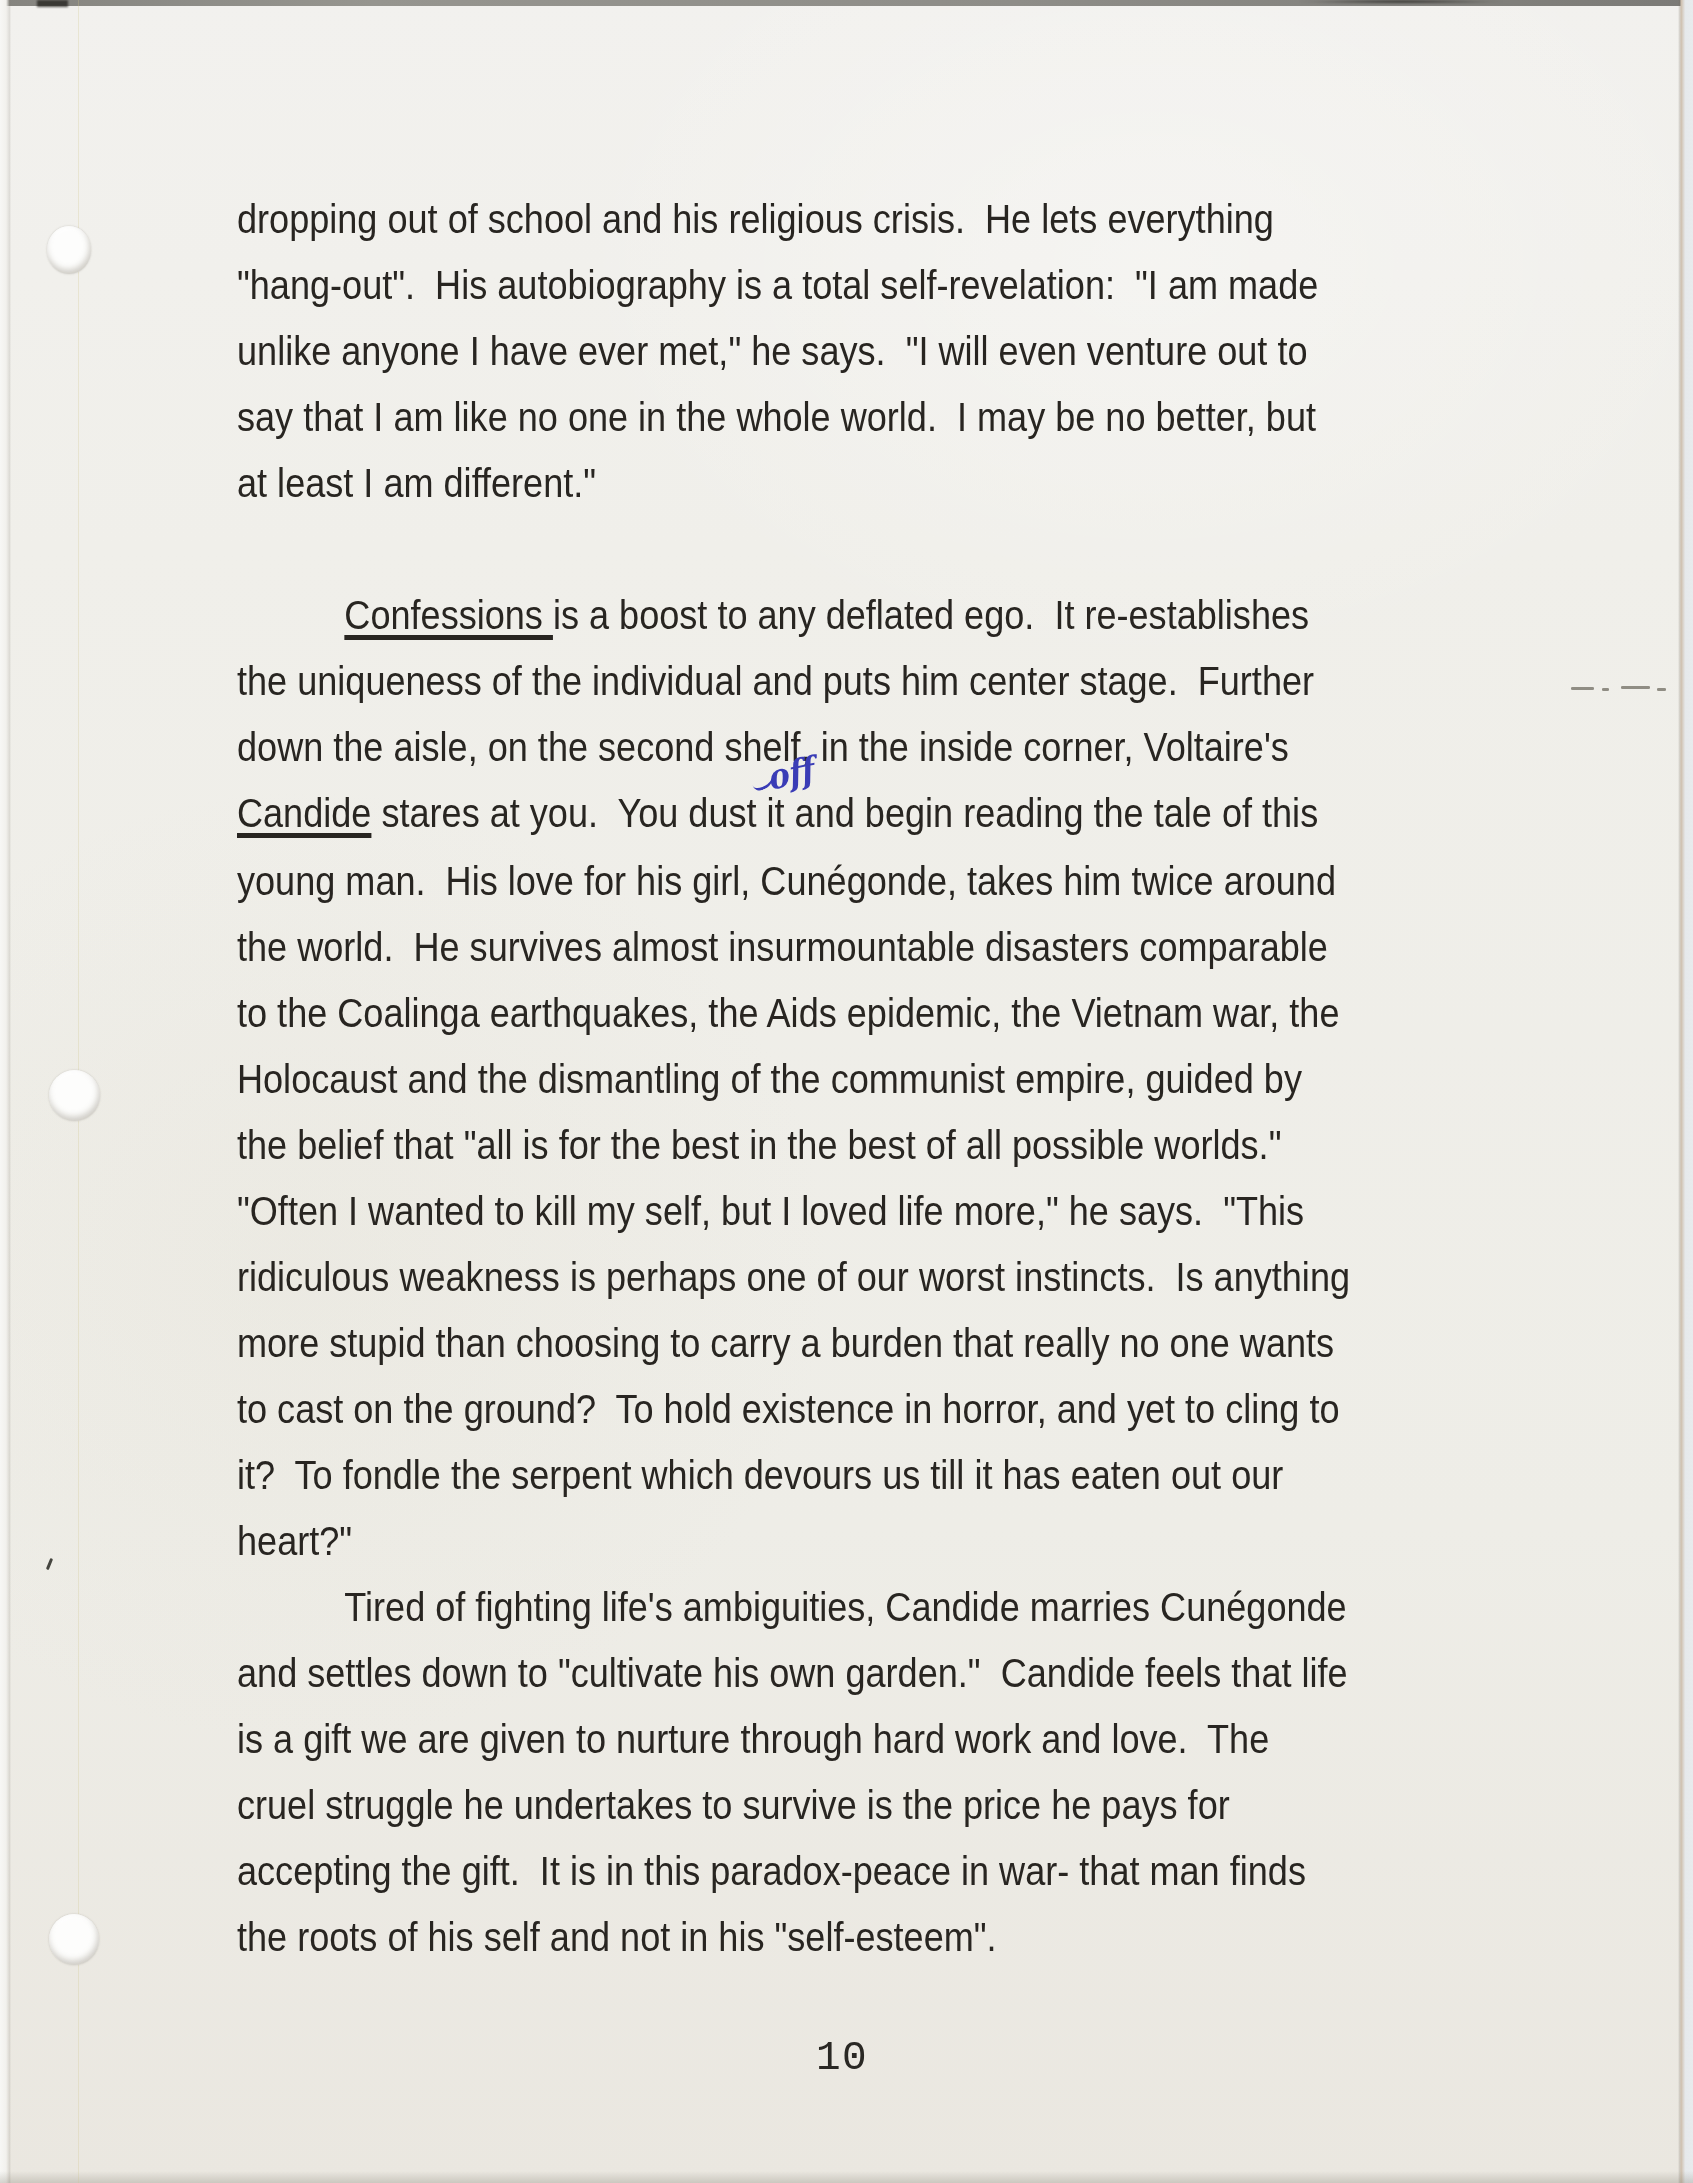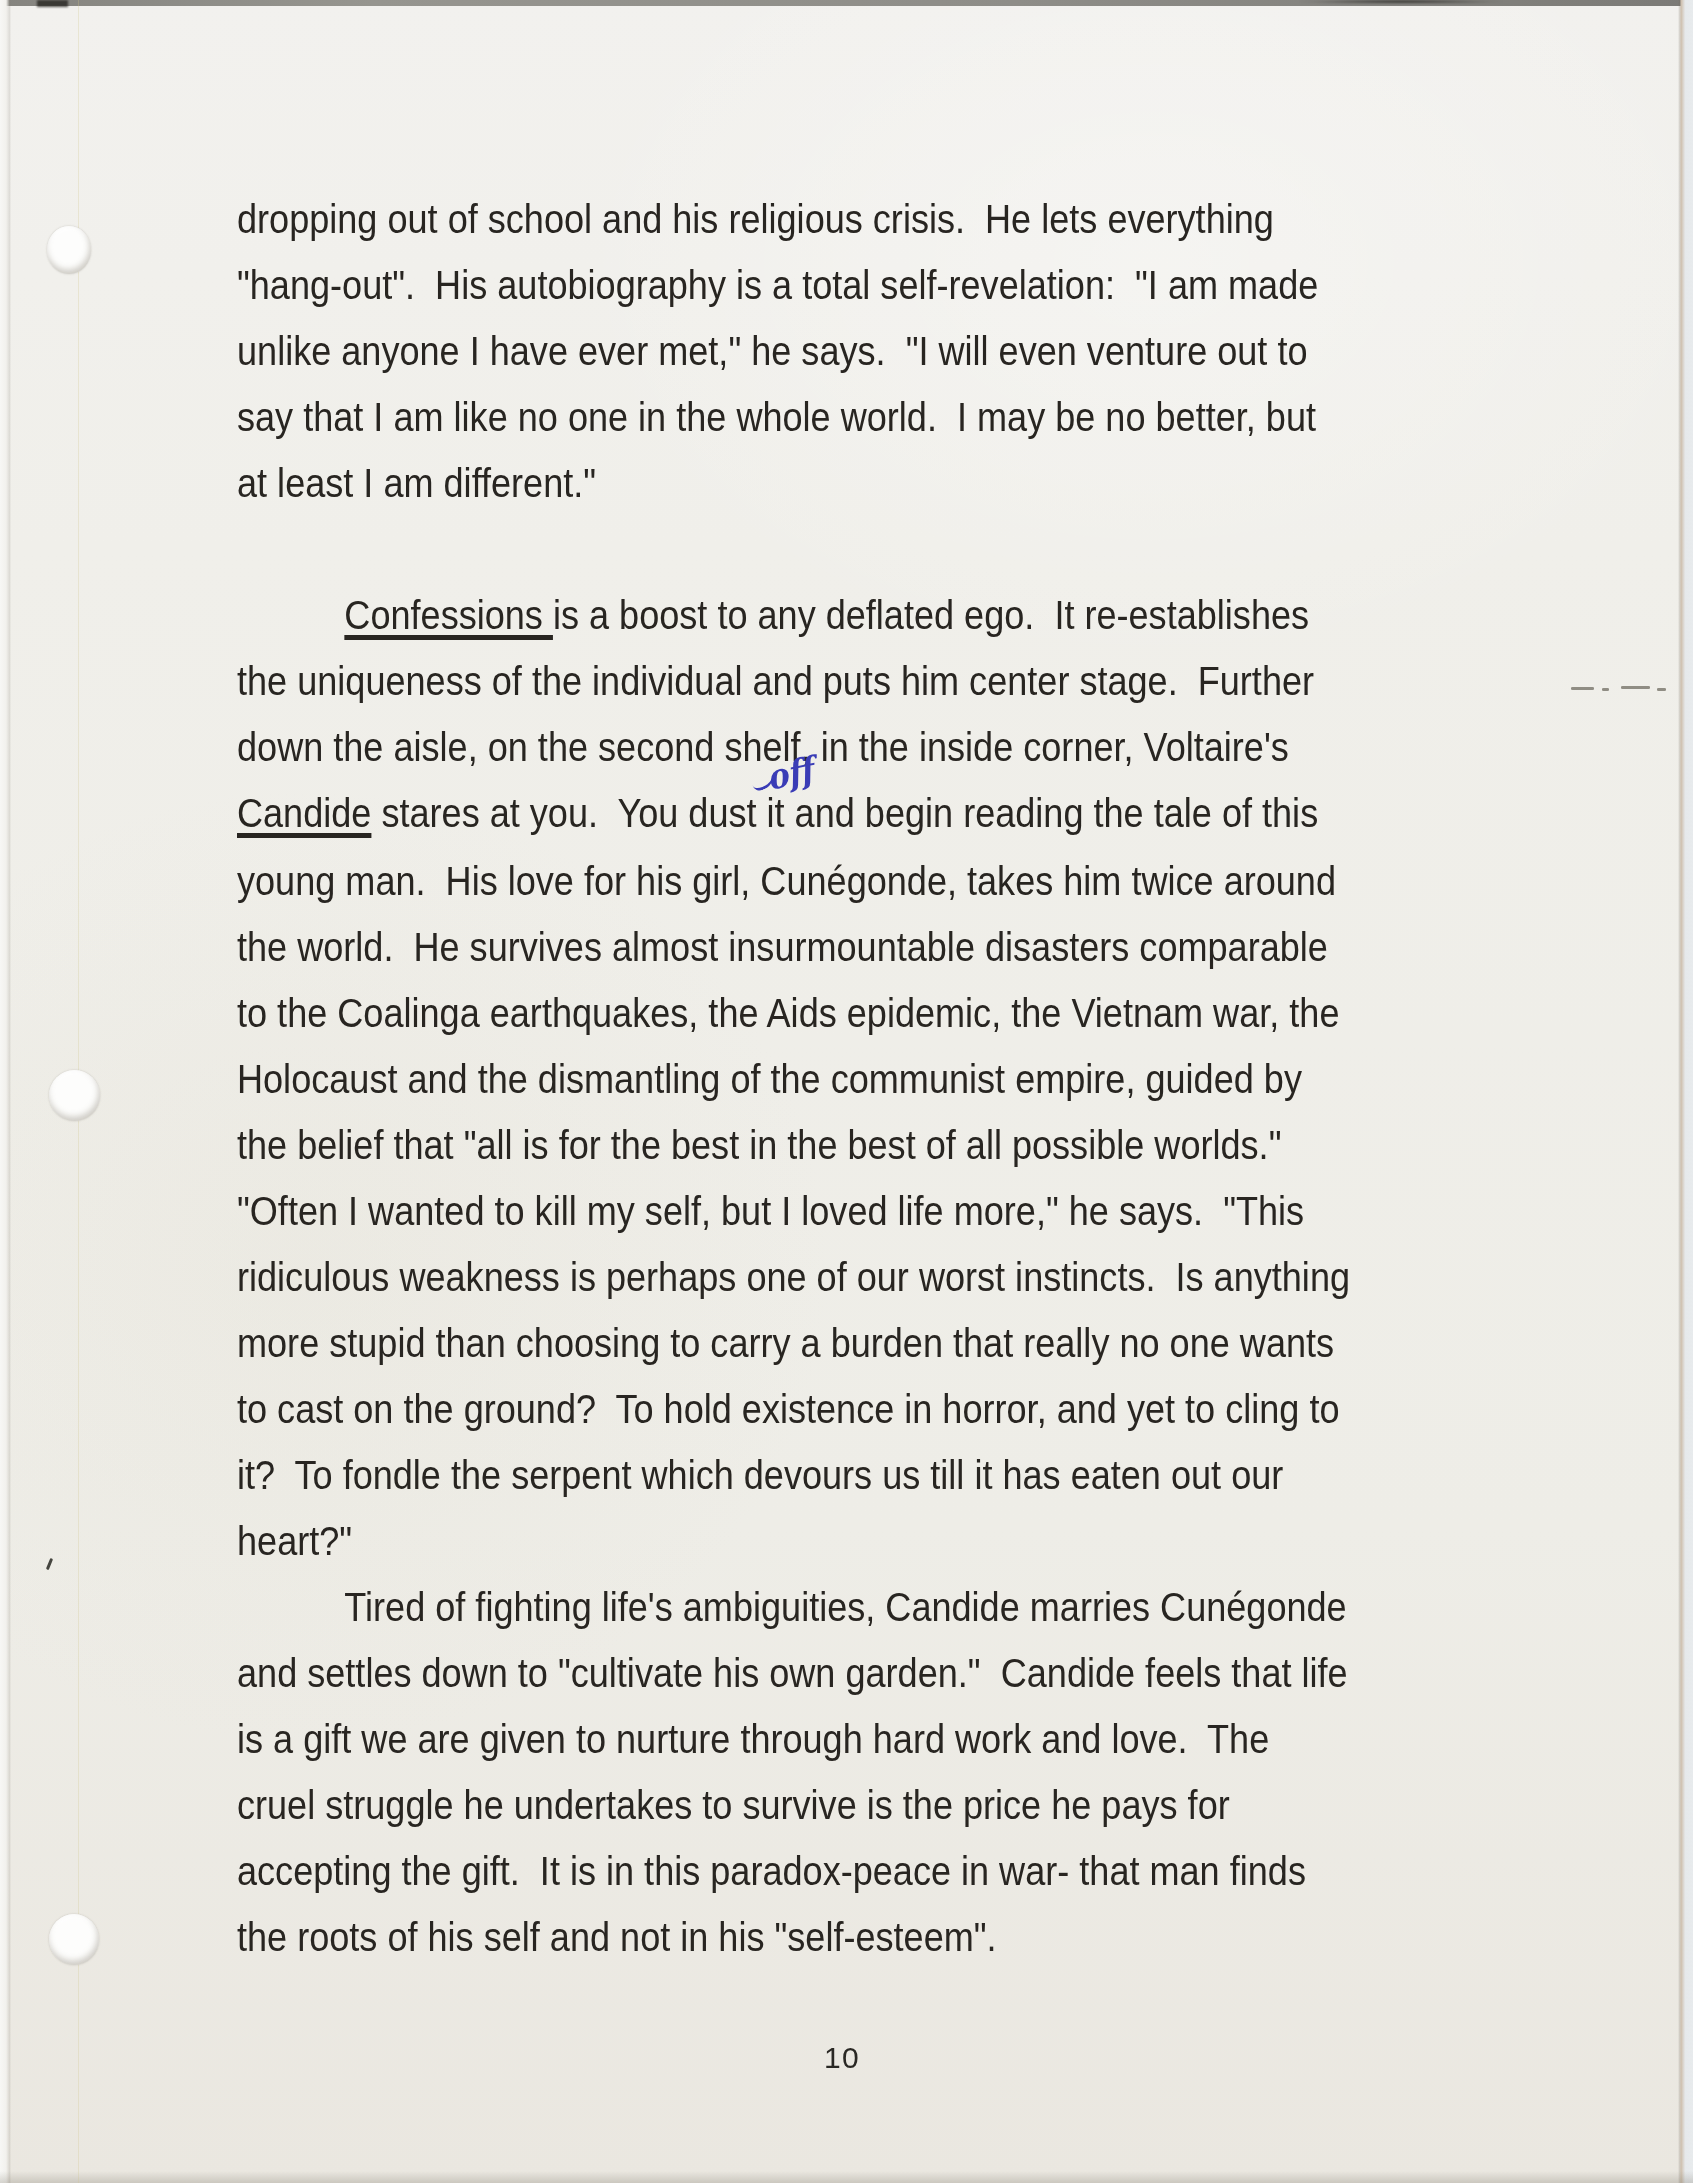--- a/index.html
+++ b/index.html
@@ -65,22 +65,23 @@
   }
   .ink::after{
     content:"";position:absolute;left:-20px;top:28px;width:26.6px;height:12px;
     border-bottom:3.3px solid currentColor;
     border-radius:0 0 70% 40% / 0 0 100% 60%;
     transform:rotate(-10deg);
   }
   
   .page-number{
     position:absolute;left:0;top:2025px;width:1684px;
-    text-align:center;color:#2a2824;font-size:30px;line-height:66px;
+    text-align:center;color:#2a2824;font-size:41px;line-height:66px;
     letter-spacing:1.3px;
+    font-family:Liberation Mono, monospace;
   }
   
   .pen-slash{position:absolute;left:48px;top:1558px;width:2.7px;height:12px;
     background:#45453f;transform:rotate(22deg);border-radius:1.3px;}
   .dash{position:absolute;background:#676459;border-radius:1.3px;opacity:.7;}
   .dash.d1{left:1571px;top:687px;width:22.6px;height:3.3px;}
   .dash.d2{left:1602px;top:688px;width:7.3px;height:2.7px;}
   .dash.d3{left:1621px;top:686px;width:29px;height:3.3px;}
   .dash.d4{left:1657px;top:688px;width:8.6px;height:2.7px;}
 </style>

